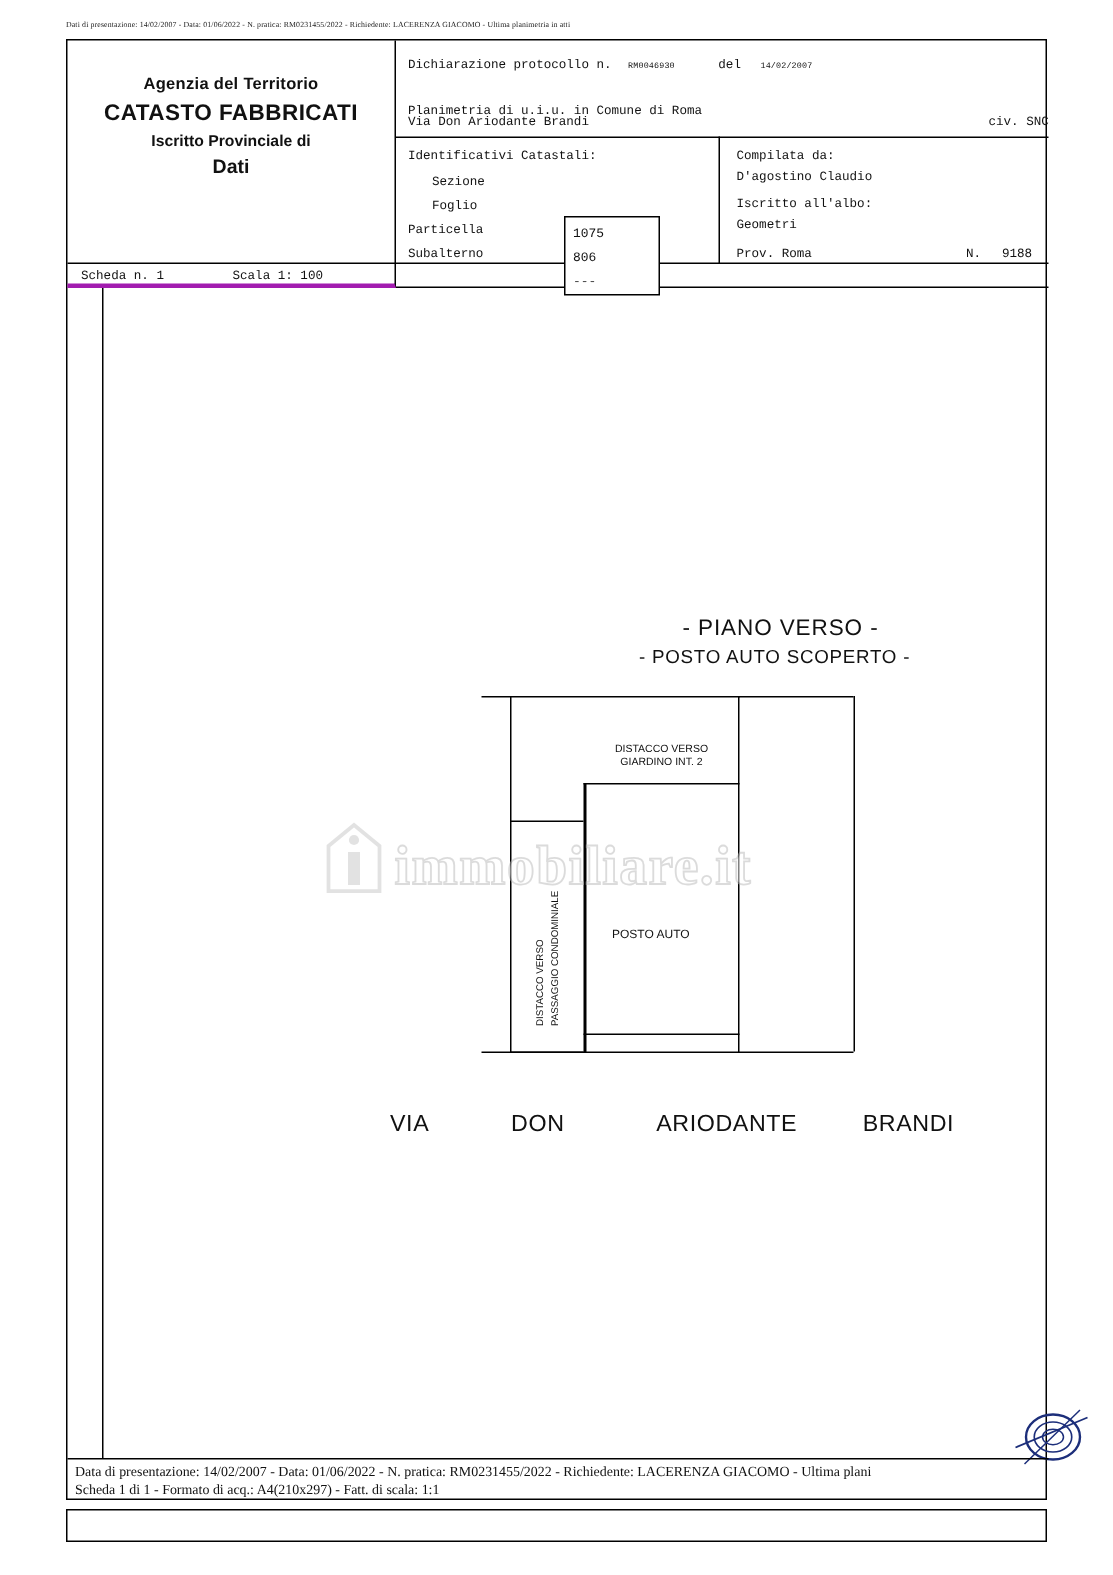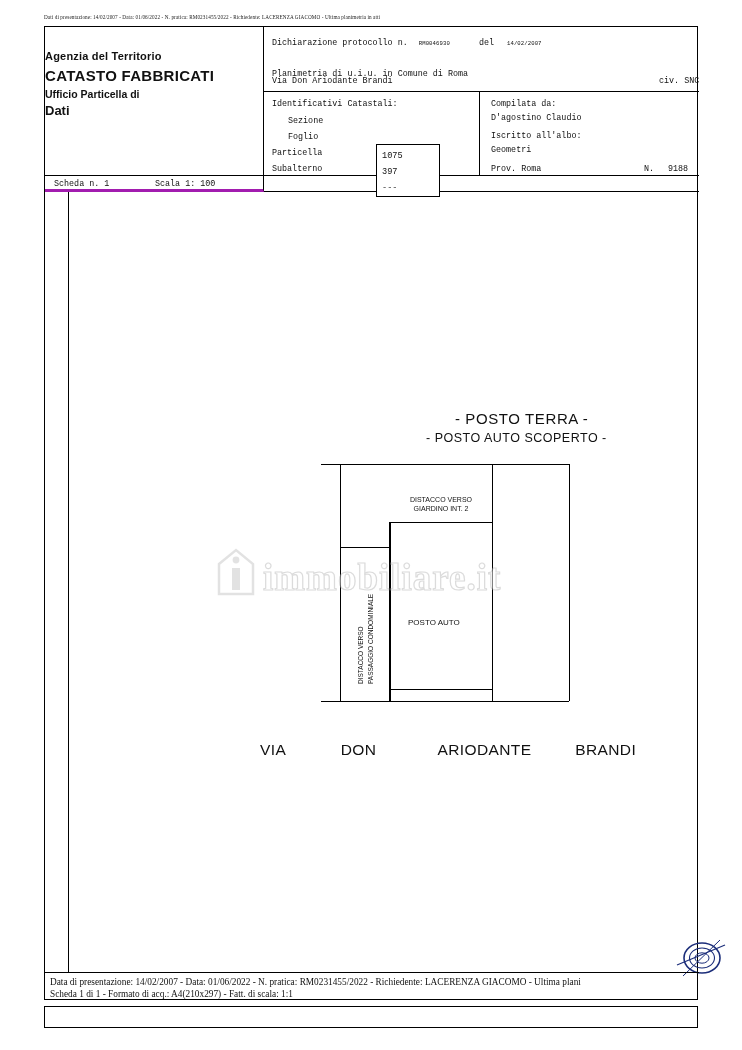--- a/index.html
+++ b/index.html
@@ -44,21 +44,21 @@
   }
 
   
   .hdr-left {
     position: absolute;
     left: 0; top: 0;
     width: 219px; height: 149px;
     border-right: 1px solid #000;
     border-bottom: 1px solid #000;
     box-sizing: border-box;
-    text-align: left;
+    text-align: center;
   }
   .agency-line1 {
     margin-top: 23px;
     font-size: 11px;
     font-weight: bold;
     letter-spacing: .2px;
   }
   .agency-line2 {
     margin-top: 5px;
     font-size: 15px;
@@ -279,21 +279,21 @@
 
 <div class="page">
 
   <div class="micro-header">Dati di presentazione: 14/02/2007 - Data: 01/06/2022 - N. pratica: RM0231455/2022 - Richiedente: LACERENZA GIACOMO - Ultima planimetria in atti</div>
 
   <div class="doc-frame">
 
     <div class="hdr-left">
       <div class="agency-line1">Agenzia del Territorio</div>
       <div class="agency-line2">CATASTO FABBRICATI</div>
-      <div class="agency-line3">Ufficio Particella di</div>
+      <div class="agency-line3">Iscritto Provinciale di</div>
       <div class="agency-line4">Dati</div>
     </div>
 
     <div class="hdr-right">
       <div class="row" style="left:8px; top:11px;">
         <span>Dichiarazione protocollo n.</span>
         <span class="tiny" style="margin-left:6px;">RM0046930</span>
         <span style="margin-left:24px;">del</span>
         <span class="tiny" style="margin-left:8px;">14/02/2007</span>
       </div>
@@ -358,33 +358,33 @@
         <span>DISTACCO VERSO</span>
       </div>
       <div class="lbl-vert" style="left:321px; top:492px;">
         <span>PASSAGGIO CONDOMINIALE</span>
       </div>
 
       <div class="posto-auto-lbl" style="left:363px; top:426px;">POSTO AUTO</div>
 
     </div>
 
-    <div class="title-main">- POSTO TERRA -</div>
+    <div class="title-main">- PIANO VERSO -</div>
     <div class="title-sub">- POSTO AUTO SCOPERTO -</div>
 
     <div class="street-name">
       <span style="width:76px;">VIA</span>
       <span style="width:92px;">DON</span>
       <span style="width:133px;">ARIODANTE</span>
       <span>BRANDI</span>
     </div>
 
     <div class="overlay-box">
       <div class="o1">1075</div>
-      <div class="o2">397</div>
+      <div class="o2">806</div>
       <div class="o3">---</div>
     </div>
 
     <div class="watermark">
       <svg class="wm-mark" viewBox="0 0 46 52">
         <path d="M6 18 L23 4 L40 18 L40 48 L6 48 Z" fill="none" stroke="#c6c6c6" stroke-width="2.5"></path>
         <rect x="19" y="22" width="8" height="22" fill="#c6c6c6"></rect>
         <circle cx="23" cy="14" r="3.4" fill="#c6c6c6"></circle>
       </svg>
       <div class="wm-text">immobiliare.it</div>

